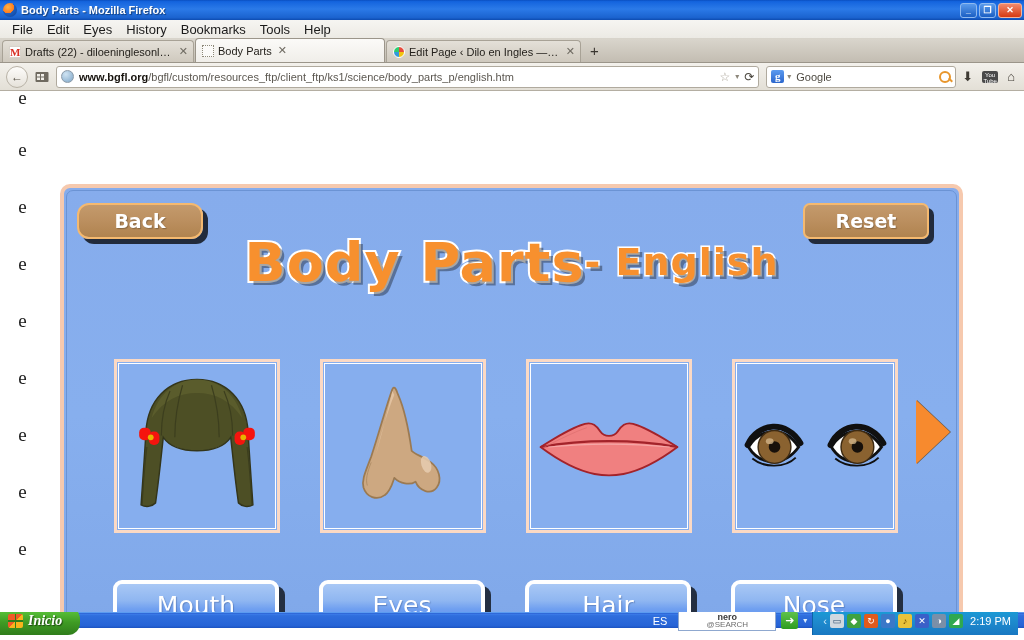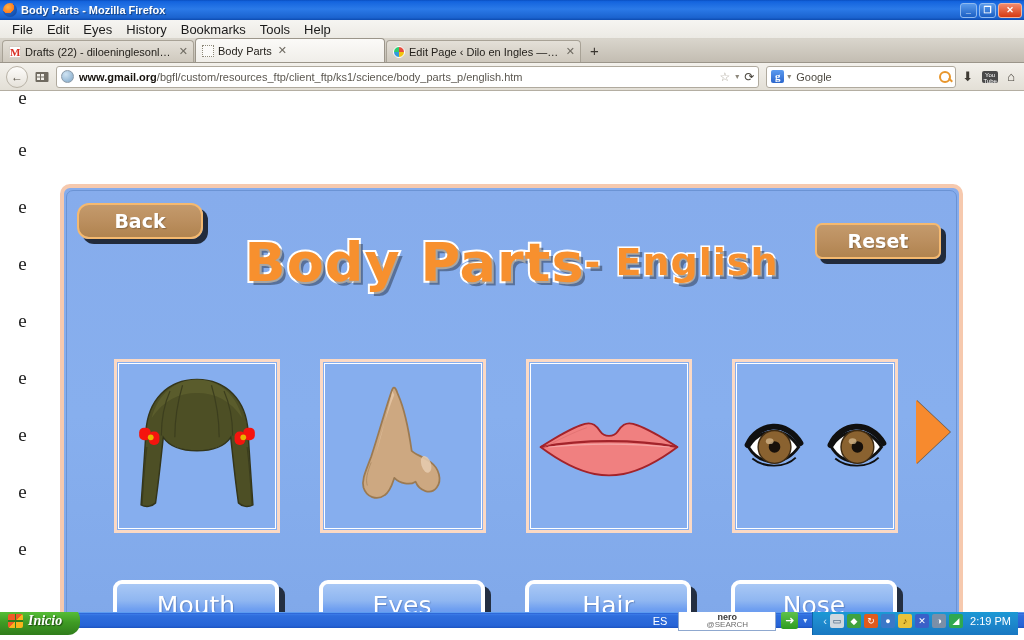--- a/index.html
+++ b/index.html
@@ -222,21 +222,21 @@
     background: linear-gradient(to bottom,#c49a6c 0%,#bb8f5f 50%,#b0834f 100%);
     border: 2px solid #f5b96f;
     border-radius: 7px;
     color: #fff; font-size: 19px; font-weight: bold;
     display: flex; align-items: center; justify-content: center;
     box-shadow: 5px 5px 0 rgba(0,0,0,.75);
     text-shadow: 1px 1px 1px rgba(0,0,0,.25);
     font-family: "DejaVu Sans", sans-serif;
   }
   #back-button { left: 13px; top: 15px; border-radius: 12px; }
-  #reset-button { right: 18px; top: 15px; margin-top: 20px; }
+  #reset-button { right: 30px; top: 15px; }
 
   .stage-title {
     position: absolute; top: 43px; left: 0; right: 0;
     text-align: center;
     font-size: 54px;
     font-weight: bold;
     color: #f7902e;
     font-family: "DejaVu Sans", sans-serif;
     letter-spacing: 1px;
     -webkit-text-stroke: 4px #ffffff;
@@ -418,21 +418,21 @@
     <svg width="14" height="12" viewBox="0 0 14 12">
       <rect x="0.5" y="1" width="13" height="10" rx="1" fill="#6f6a60"></rect>
       <rect x="2" y="3" width="3" height="2.5" fill="#f2efe9"></rect>
       <rect x="6" y="3" width="3" height="2.5" fill="#f2efe9"></rect>
       <rect x="2" y="6.5" width="3" height="2.5" fill="#f2efe9"></rect>
       <rect x="6" y="6.5" width="3" height="2.5" fill="#f2efe9"></rect>
     </svg>
   </div>
   <div class="urlbar">
     <div class="globe"></div>
-    <span class="url-text"><b>www.gmail.org</b><span>/bgfl/custom/resources_ftp/client_ftp/ks1/science/body_parts_p/english.htm</span></span>
+    <span class="url-text"><b>www.bgfl.org</b><span>/bgfl/custom/resources_ftp/client_ftp/ks1/science/body_parts_p/english.htm</span></span>
     <span class="url-tools">
       <span class="star">☆</span>
       <span class="caret">▾</span>
       <span class="reloadbtn">⟳</span>
     </span>
   </div>
   <div class="searchbox">
     <span class="g-icon">g</span>
     <span class="caret" style="margin-right:5px">▾</span>
     <span>Google</span>

